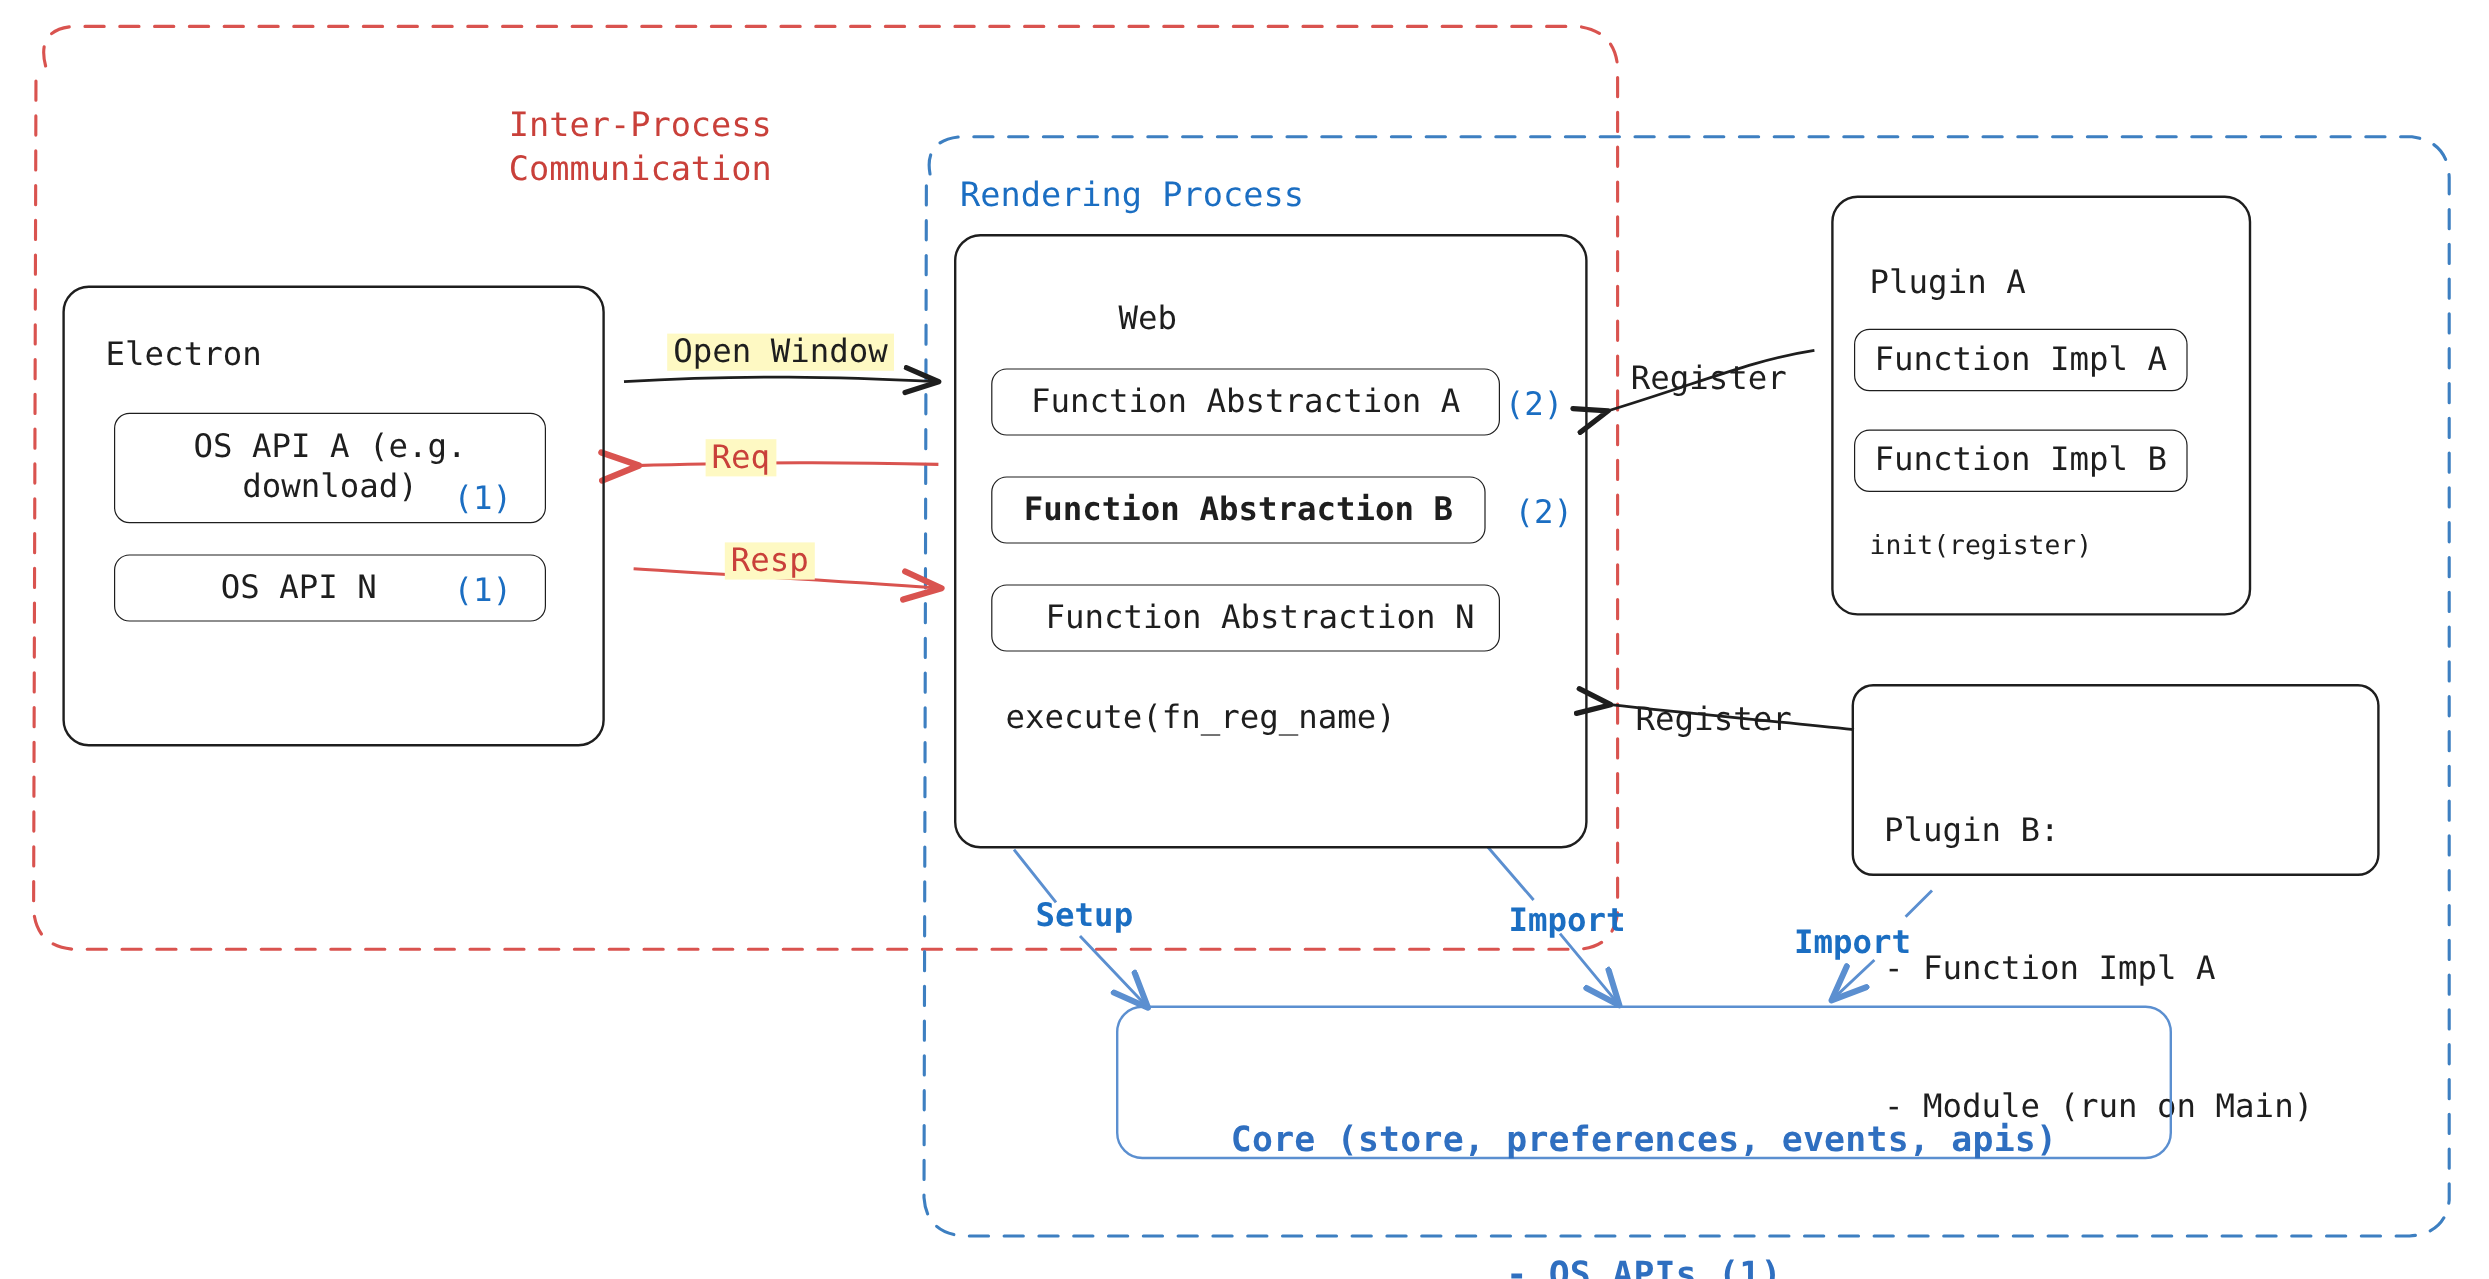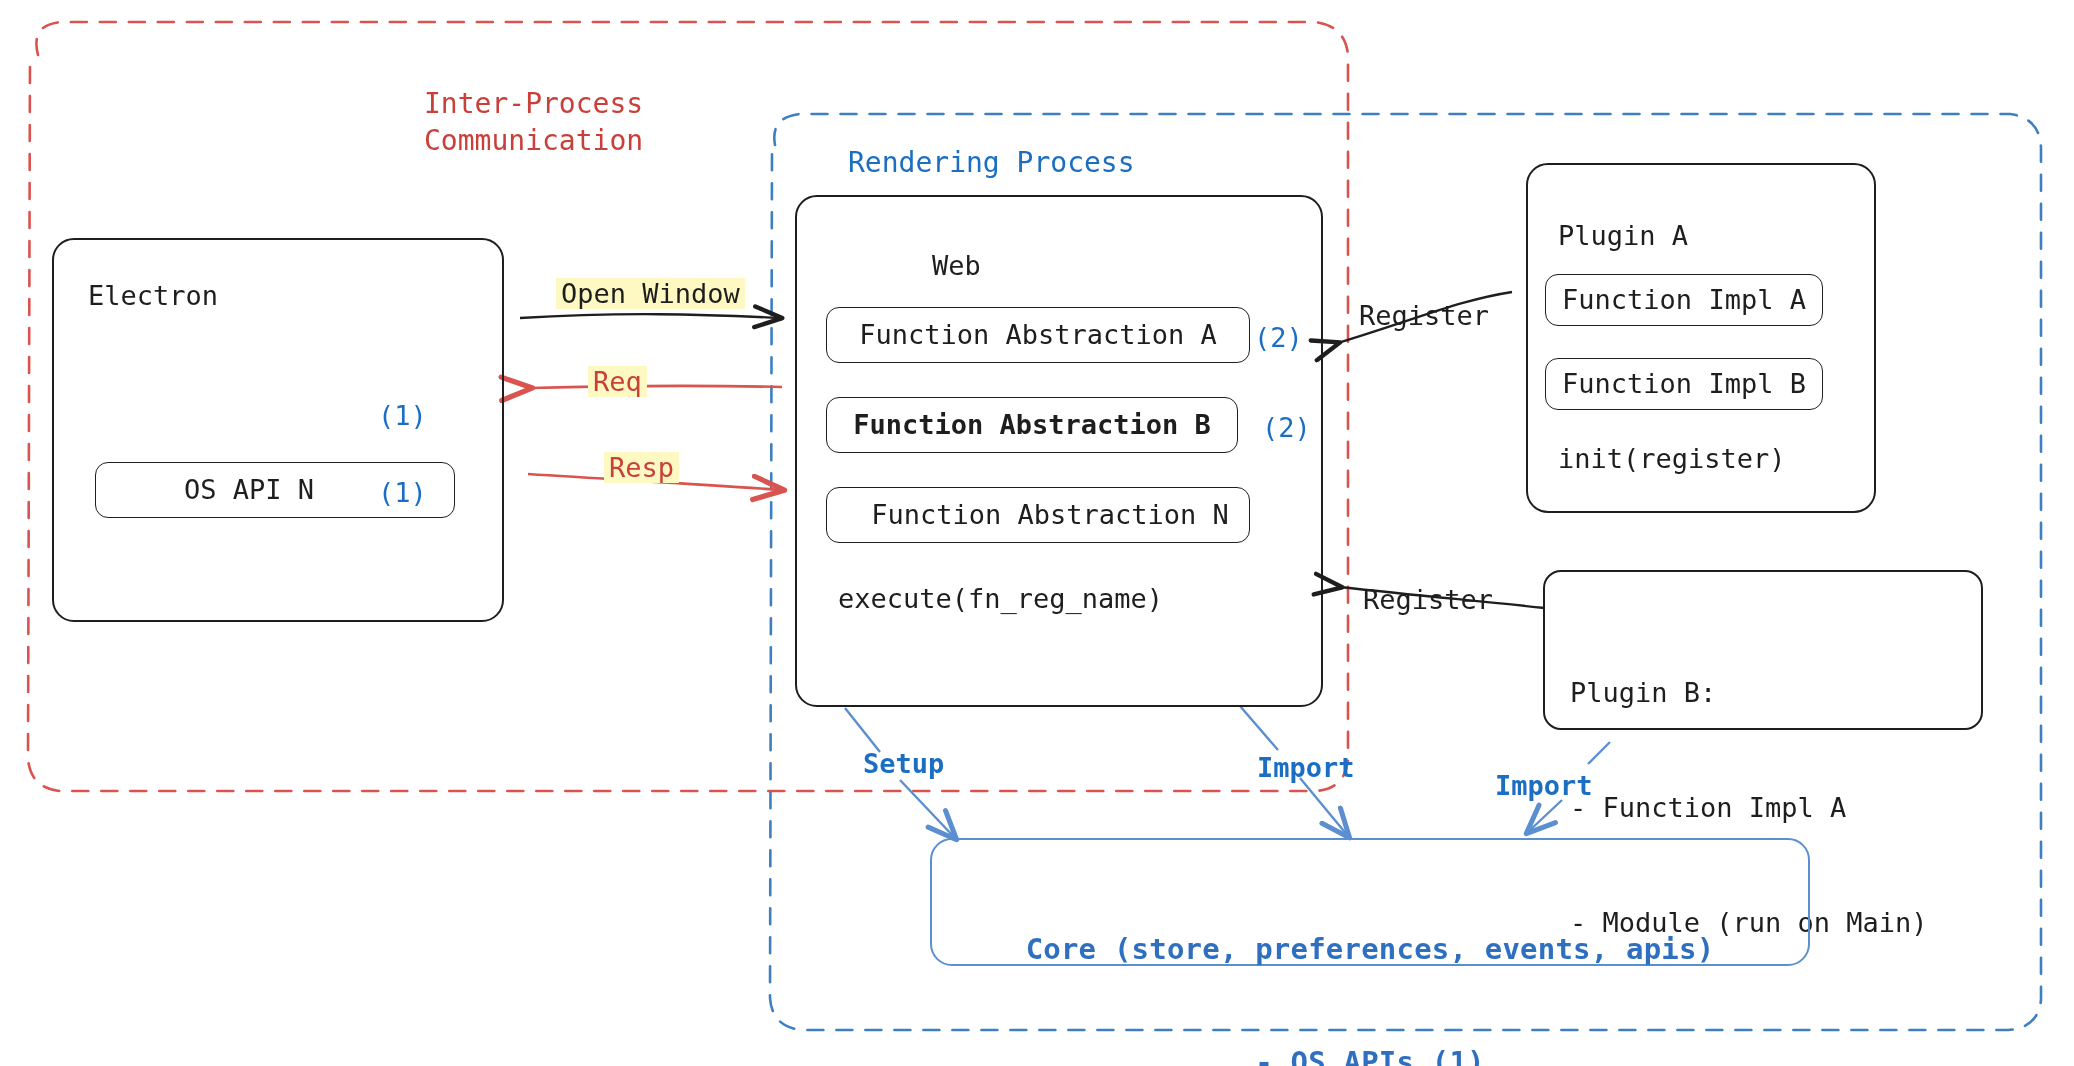--- a/index.html
+++ b/index.html
@@ -141,25 +141,29 @@
     </g>
 
     <g>
       <path d="M 1610,742 L 1588,764 M 1562,800 L 1528,832" fill="none" stroke="#5b8fd0" stroke-width="2.4" marker-end="url(#ahBlu)"></path>
     </g>
   </svg>
 
   <div class="lbl mono red" style="left:424px;top:86px;font-size:28px;line-height:1.32;">Inter-Process
 Communication</div>
 
-  <div class="lbl mono blu" style="left:800px;top:145px;font-size:28px;margin-left:48px;">Rendering Process</div>
+  <div class="lbl mono blu" style="left:800px;top:145px;font-size:28px;">Rendering Process</div>
 
   <div class="node solid" style="left:52px;top:238px;width:452px;height:384px;"></div>
   <div class="boxtitle mono" style="left:88px;top:280px;">Electron</div>
 
+  <div class="node inner" style="left:95px;top:344px;width:360px;height:92px;">
+    <span class="celltext mono">OS API A (e.g.
+download)</span>
+  </div>
   <div class="numtag mono" style="left:378px;top:400px;">(1)</div>
 
   <div class="node inner" style="left:95px;top:462px;width:360px;height:56px;">
     <span class="celltext mono" style="position:relative;left:-26px;">OS API N</span>
   </div>
   <div class="numtag mono" style="left:378px;top:477px;">(1)</div>
 
   <div class="node solid" style="left:795px;top:195px;width:528px;height:512px;"></div>
   <div class="boxtitle mono" style="left:932px;top:250px;">Web</div>
 
@@ -183,21 +187,21 @@
   <div class="boxtitle mono" style="left:1558px;top:220px;">Plugin A</div>
 
   <div class="node inner" style="left:1545px;top:274px;width:278px;height:52px;">
     <span class="celltext mono">Function Impl A</span>
   </div>
 
   <div class="node inner" style="left:1545px;top:358px;width:278px;height:52px;">
     <span class="celltext mono">Function Impl B</span>
   </div>
 
-  <div class="lbl mono blk" style="left:1558px;top:442px;font-size:27px;">init(register)</div>
+  <div class="lbl mono blk" style="left:1558px;top:442px;font-size:22px;">init(register)</div>
 
   <div class="node solid" style="left:1543px;top:570px;width:440px;height:160px;border-radius:18px;"></div>
   <div class="lbl mono blk" style="left:1570px;top:597px;font-size:27px;line-height:1.42;text-align:left;">
     <div>Plugin B:</div>
     <div>- Function Impl A</div>
     <div>- Module (run on Main)</div>
   </div>
 
   <div class="node" style="left:930px;top:838px;width:880px;height:128px;border:2.4px solid #5b8fd0;border-radius:22px;"></div>
   <div class="lbl corelbl mono" style="left:930px;top:856px;width:880px;font-size:29px;line-height:1.30;text-align:center;">

